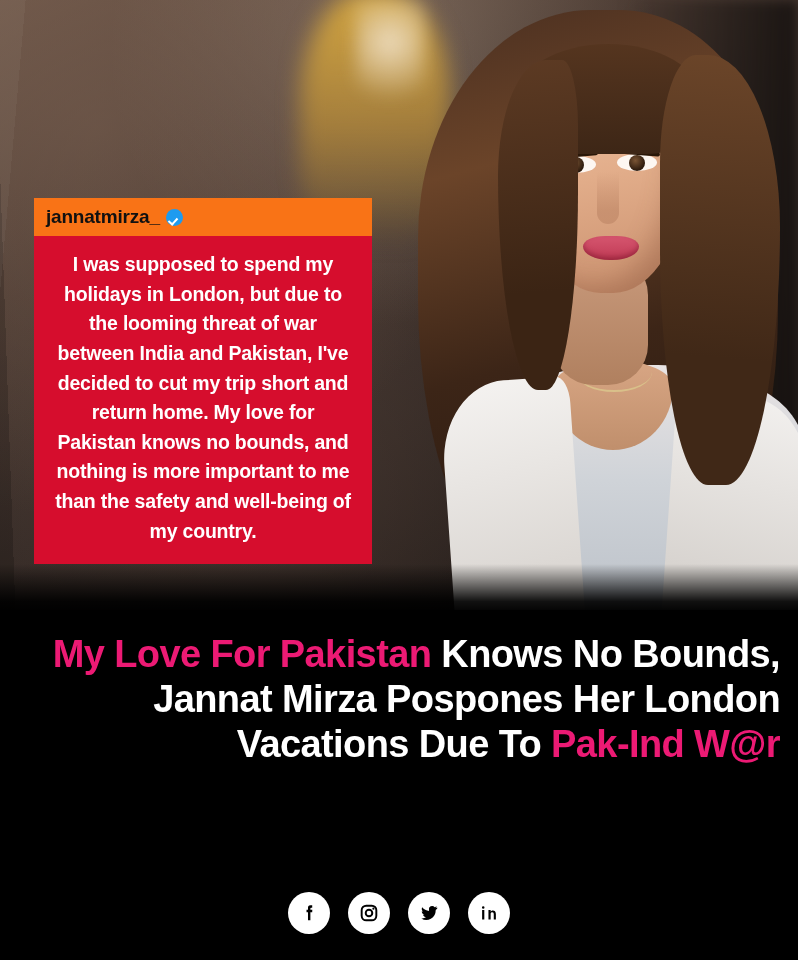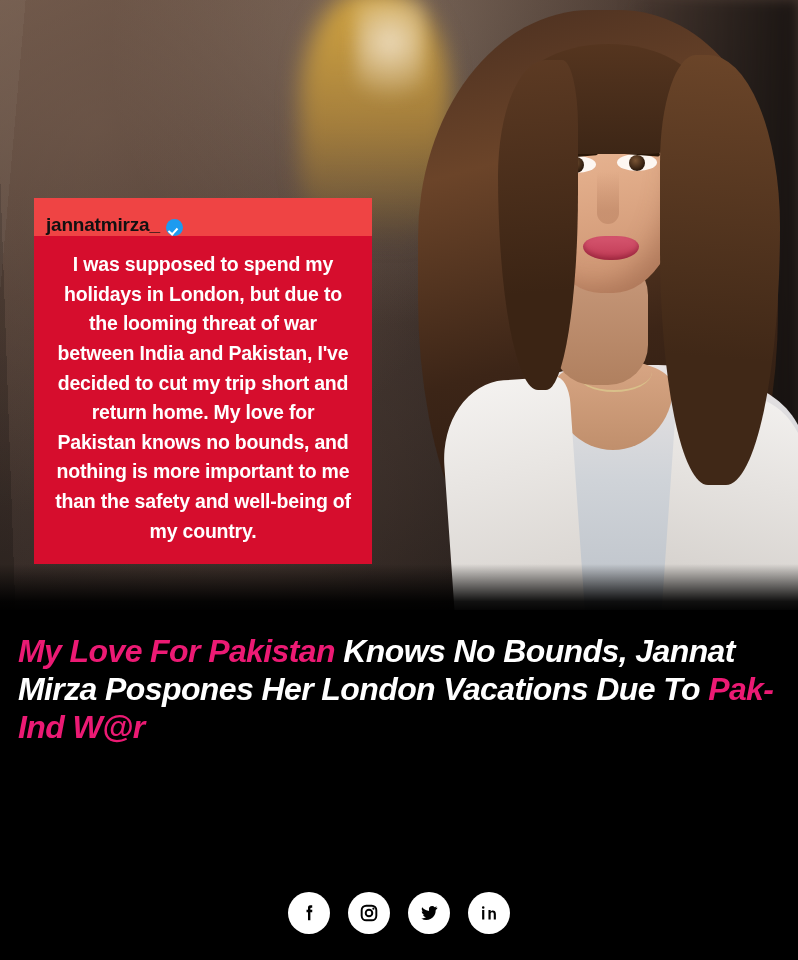--- a/index.html
+++ b/index.html
@@ -218,24 +218,24 @@
     top: -26px; left: -26px;
   }
 
   
   .story-card {
     position: absolute;
     left: 34px; top: 198px;
     width: 338px;
   }
   .story-head {
-    background: #ef4444;
+    background: #f97316;
     height: 38px;
     display: flex;
-    align-items: flex-end;
+    align-items: center;
     padding: 0 12px;
     gap: 6px;
   }
   .story-user {
     color: #111;
     font-size: 19px;
     font-weight: 700;
     letter-spacing: -0.2px;
   }
   .verified {
@@ -275,27 +275,26 @@
     background: #000;
   }
   .fade {
     position: absolute;
     left: 0; top: -46px;
     width: 798px; height: 50px;
     background: linear-gradient(180deg, rgba(0,0,0,0) 0%, rgba(0,0,0,0.92) 75%, #000 100%);
   }
   .headline {
     padding: 22px 18px 0;
-    text-align: left;
+    text-align: right;
     color: #ffffff;
-    font-size: 32px;
+    font-size: 38px;
     font-weight: 700;
     line-height: 1.19;
     letter-spacing: -0.6px;
-    font-style: italic;
   }
   .pink { color: #ec1a74; }
 
   
   .socials {
     position: absolute;
     left: 0; bottom: 26px;
     width: 798px;
     display: flex;
     justify-content: center;

